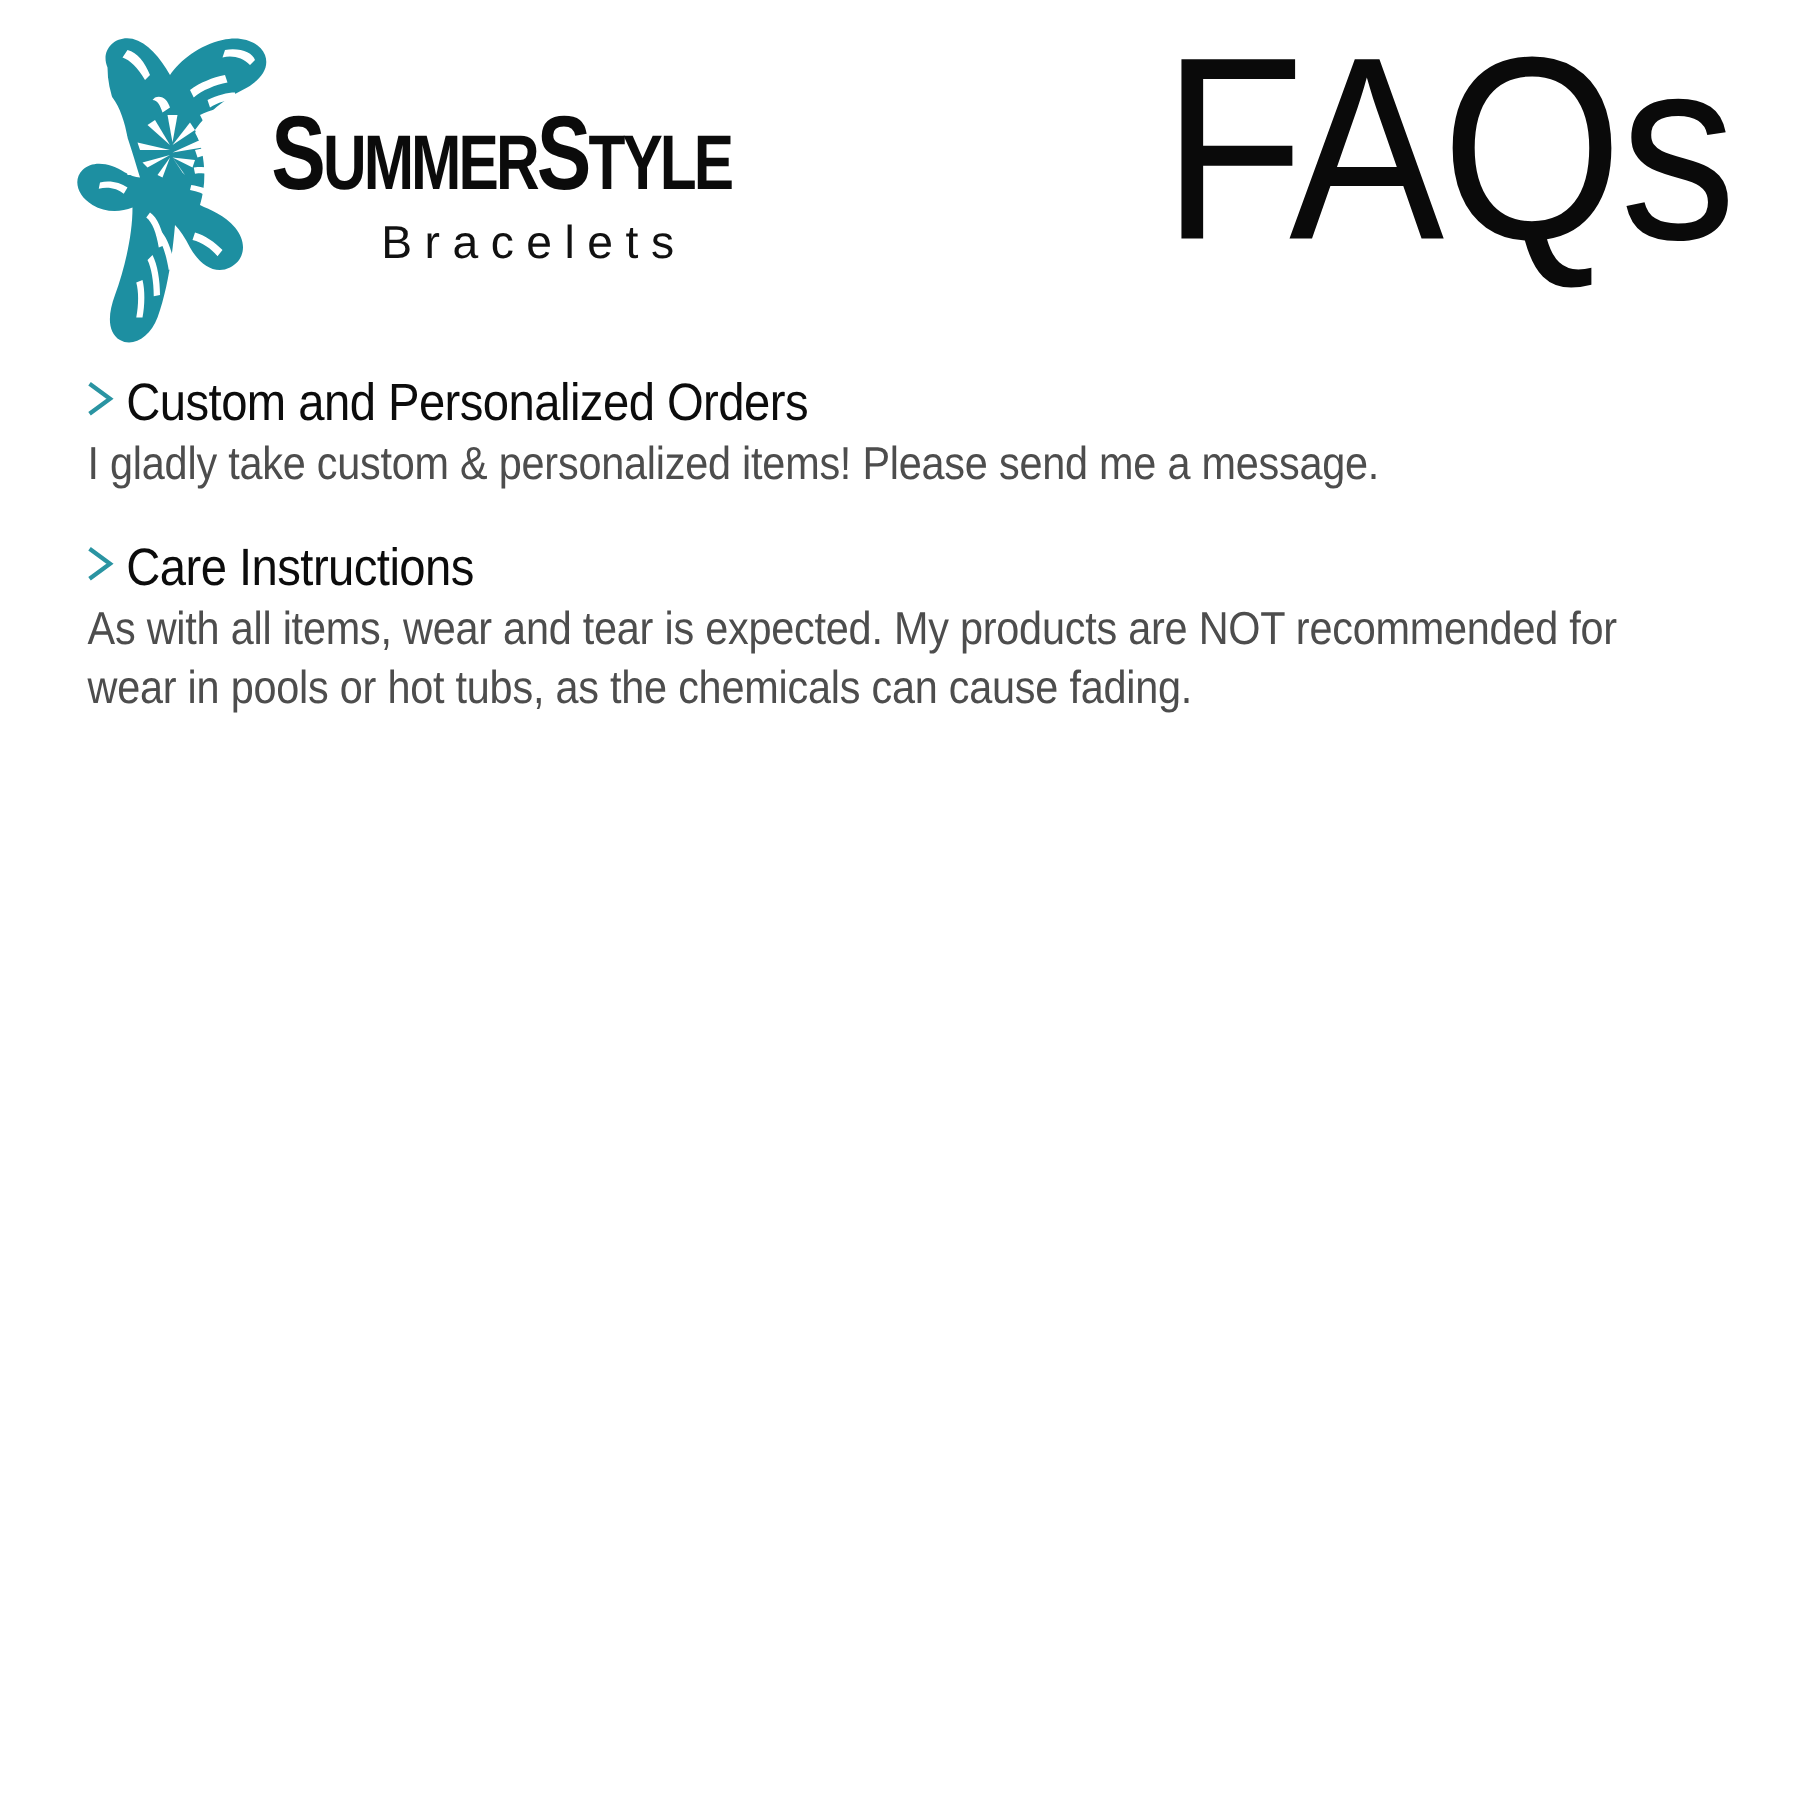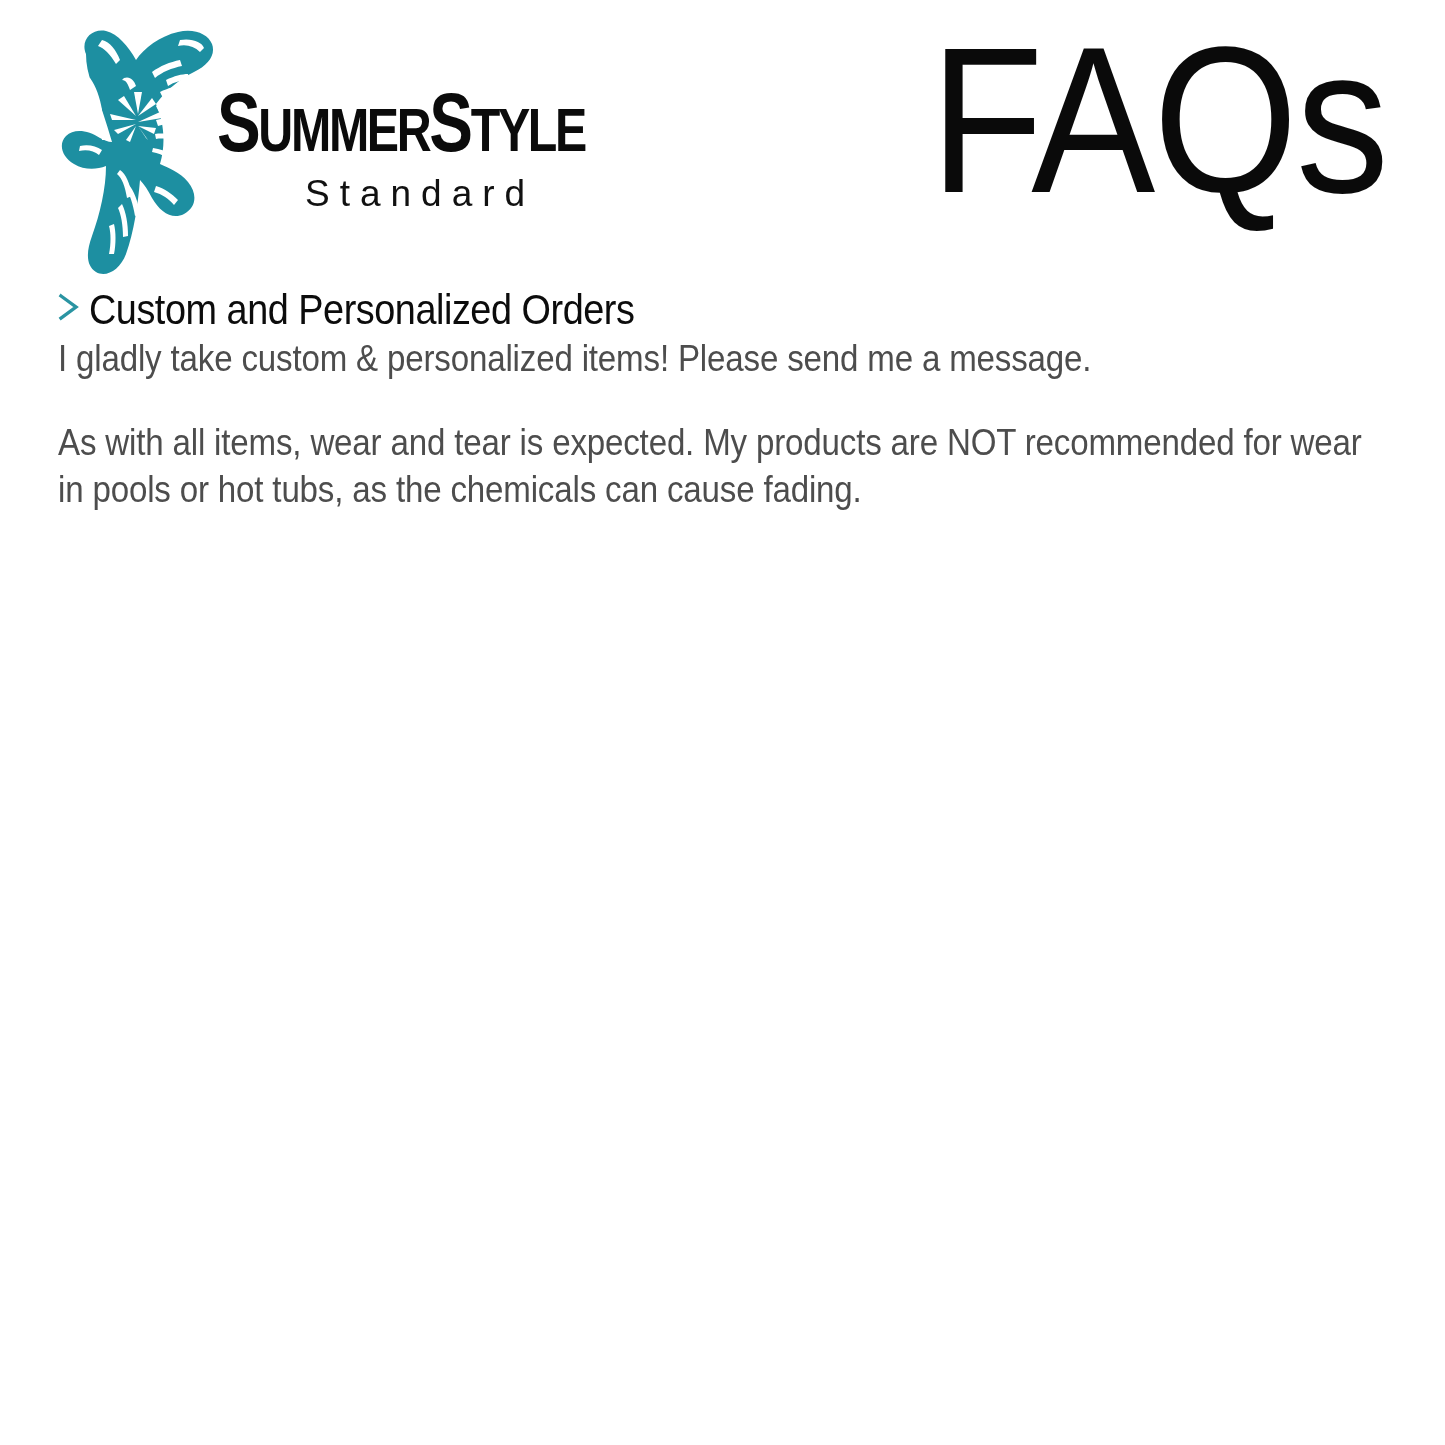--- a/index.html
+++ b/index.html
@@ -88,21 +88,21 @@
     color: #0a0a0a;
     letter-spacing: -2px;
     transform: scaleY(1.12);
     transform-origin: right top;
     white-space: nowrap;
   }
 
   
   .faq-list {
     position: relative;
-    margin: 0;
+    margin: 12px;
     padding: 0 58px 0 58px;
   }
 
   .faq-item { margin-bottom: 37px; }
   .faq-item:last-child { margin-bottom: 0; }
 
   .faq-heading {
     display: flex;
     align-items: baseline;
     font-size: 0;
@@ -198,21 +198,21 @@
             <path d="M24 128 C32 126 40 128 46 132 L43 137 C38 133 31 131 23 133 Z"></path>
             <path d="M100 168 C108 170 116 176 122 182 L118 187 C113 181 106 176 98 174 Z"></path>
             <path d="M34 60 C40 68 44 80 46 92 L41 93 C39 82 35 71 30 64 Z"></path>
             <path d="M42 90 C47 100 50 112 51 122 L46 122 C45 113 42 102 38 94 Z"></path>
           </g>
         </svg>
       </span>
 
       <span class="wordmark">
         <span class="wordmark-main"><span class="cap">S</span><span class="sm">UMMER</span><span class="cap">S</span><span class="sm">TYLE</span></span>
-        <span class="wordmark-sub">Standard</span>
+        <span class="wordmark-sub">Bracelets</span>
       </span>
 
     </div>
 
     <div class="faq-title">FAQs</div>
 
   </div>
 
   <div class="faq-list">
 
@@ -224,20 +224,28 @@
           </svg>
         </span>
         <span class="faq-heading-text">Custom and Personalized Orders</span>
       </div>
       <p class="faq-body">I gladly take custom &amp; personalized items! Please send me a message.</p>
     </div>
 
 
 
     <div class="faq-item">
+      <div class="faq-heading">
+        <span class="chevron">
+          <svg viewBox="0 0 22 30" width="22" height="30" xmlns="http://www.w3.org/2000/svg" aria-hidden="true">
+            <path d="M3 4 L18 15 L3 26" fill="none" stroke="#2a94a2" stroke-width="3.4" stroke-linecap="square" stroke-linejoin="miter"></path>
+          </svg>
+        </span>
+        <span class="faq-heading-text">Care Instructions</span>
+      </div>
       <p class="faq-body">As with all items, wear and tear is expected. My products are NOT recommended for wear in pools or hot tubs, as the chemicals can cause fading.</p>
     </div>
 
 
 
   </div>
 
 </div>
 
 </body></html>

